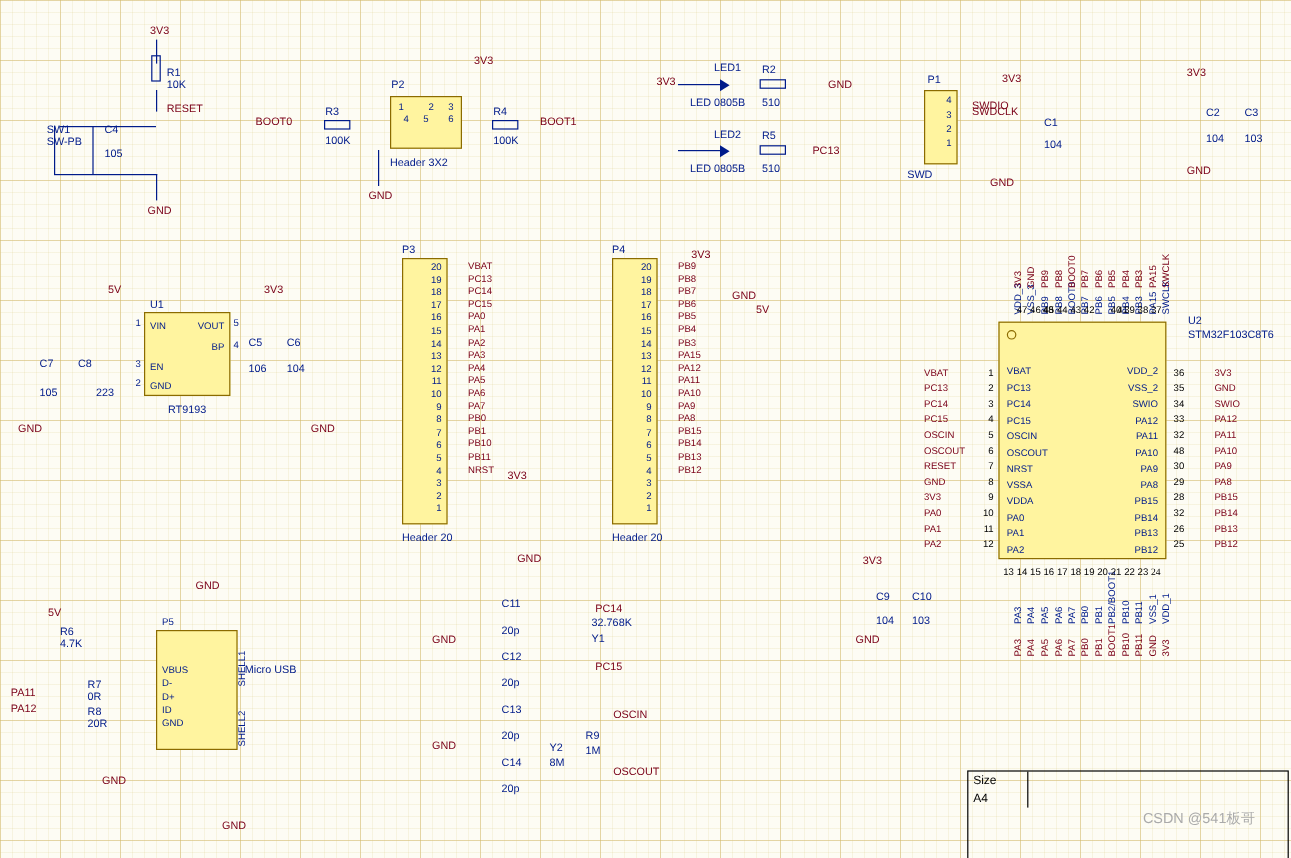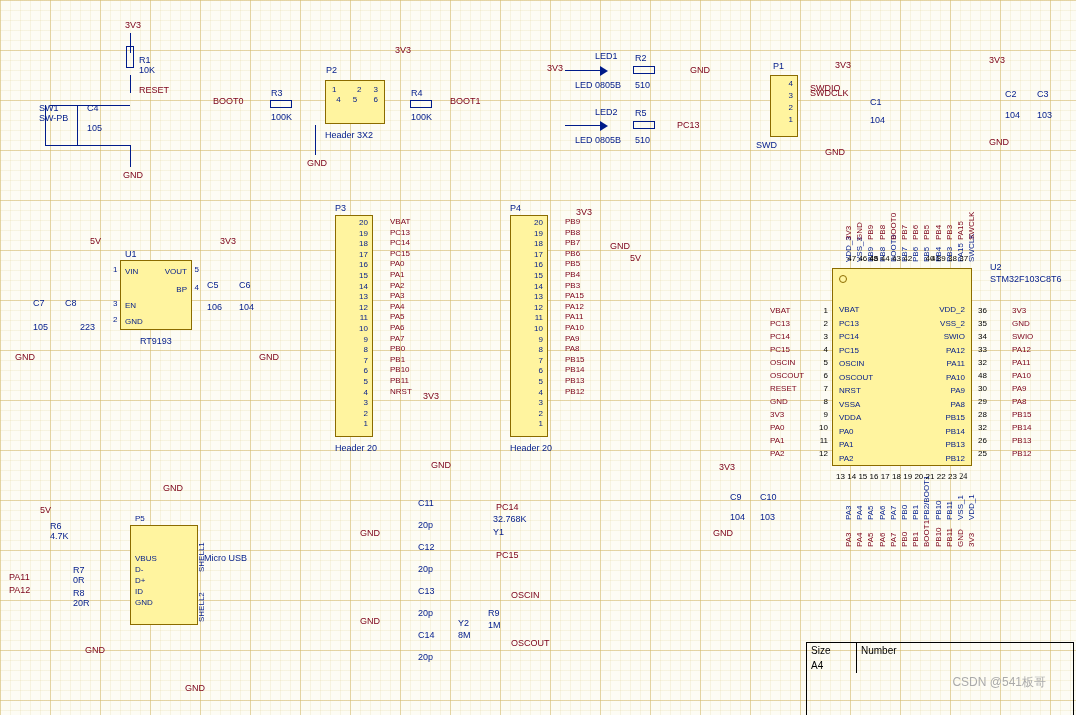--- a/index.html
+++ b/index.html
@@ -486,19 +486,18 @@
   <span class="lbl abs" style="left:143px;top:0px;">OSCIN</span>
   <span class="lbl abs" style="left:143px;top:48px;">OSCOUT</span>
 </div>
 
 <div class="title-block">
   <div class="r2">
     <div class="c1">
       <div>Size</div>
       <div style="padding-top:4px;">A4</div>
     </div>
-    <div class="c2"><span>Number</span></div>
   </div>
 </div>
 
 <div class="watermark">CSDN @541板哥</div>
 
 </div>
 
 </body></html>

